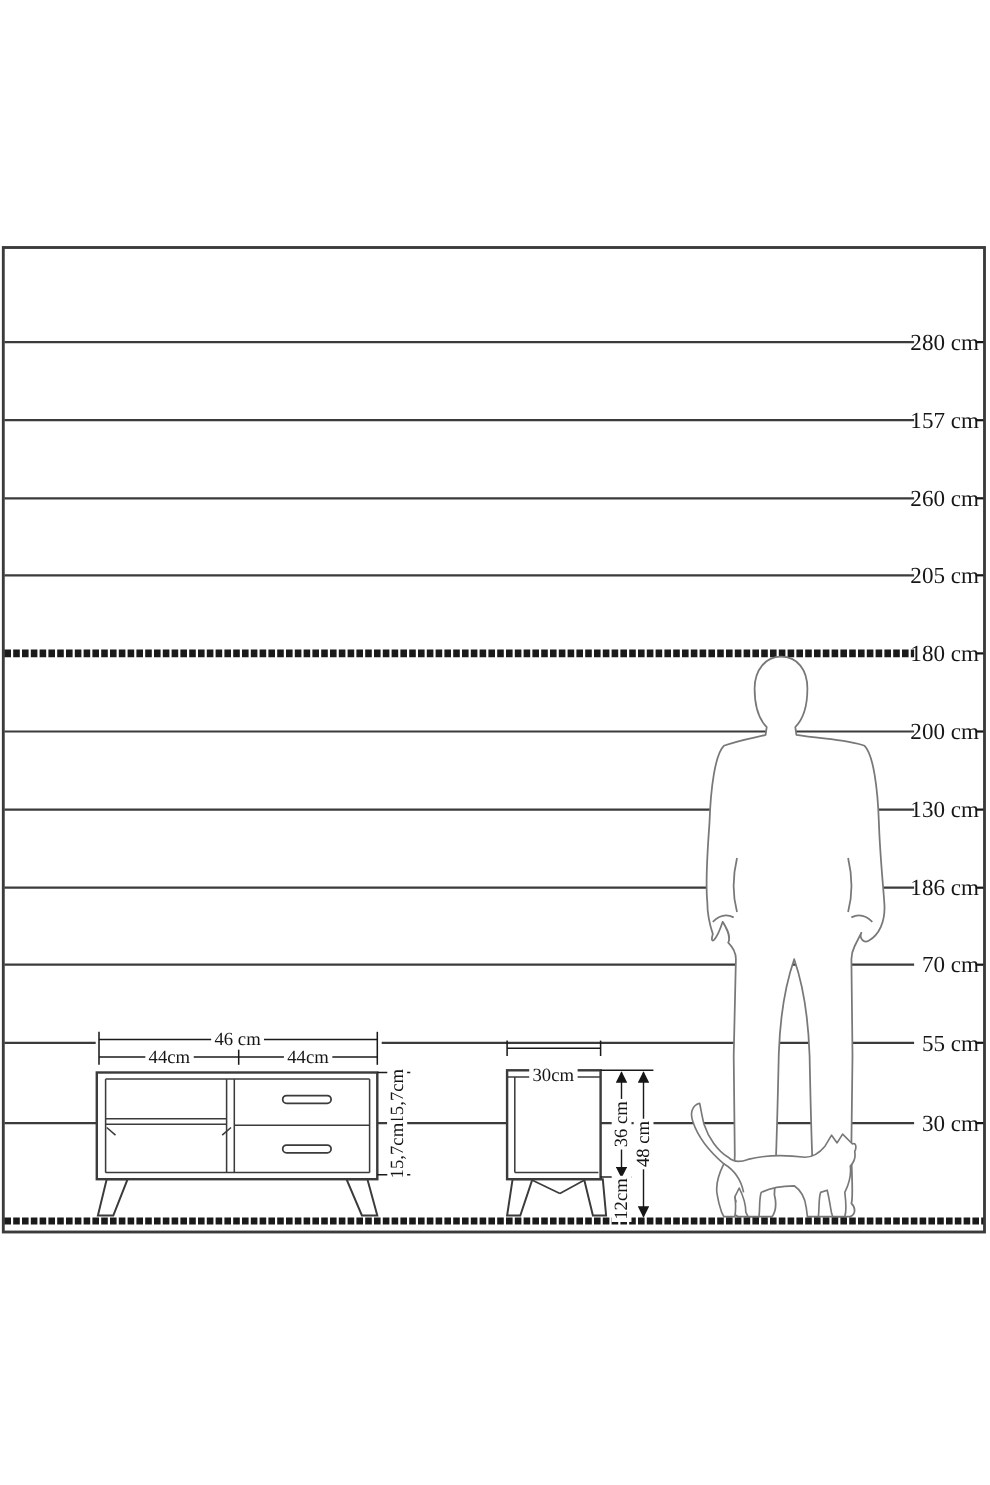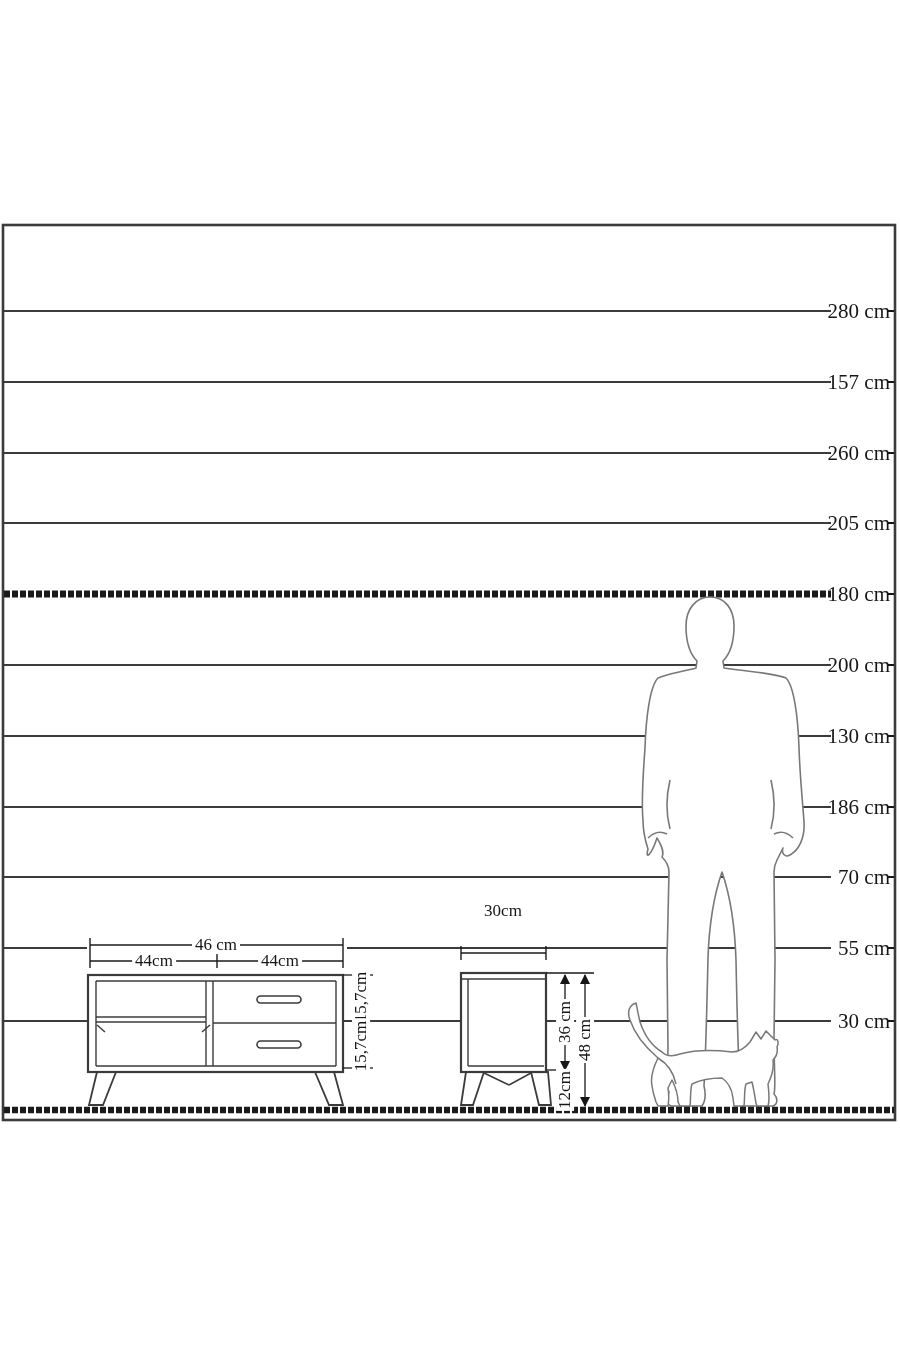--- a/index.html
+++ b/index.html
@@ -167,18 +167,18 @@
       <div class="scale-label" style="top: 864px;">70 cm</div>
       <div class="scale-label" style="top: 935px;">55 cm</div>
       <div class="scale-label" style="top: 1008px;">30 cm</div>
     </div>
 
 <div class="dim-label" style="left:216px;top:945px;">46 cm</div>
 <div class="dim-label" style="left:154px;top:961px;">44cm</div>
 <div class="dim-label" style="left:280px;top:961px;">44cm</div>
 <div class="dim-label rot" style="left:361px;top:997px;">15,7cm</div>
 <div class="dim-label rot" style="left:361px;top:1046px;">15,7cm</div>
-<div class="dim-label" style="left:503px;top:911px;">30cm</div>
+<div class="dim-label" style="left:503px;top:978px;">30cm</div>
 <div class="dim-label rot" style="left:565px;top:1022px;">36 cm</div>
 <div class="dim-label rot" style="left:565px;top:1090px;">12cm</div>
 <div class="dim-label rot" style="left:585px;top:1040px;">48 cm</div>
 
 </div>
 
 </body></html>

